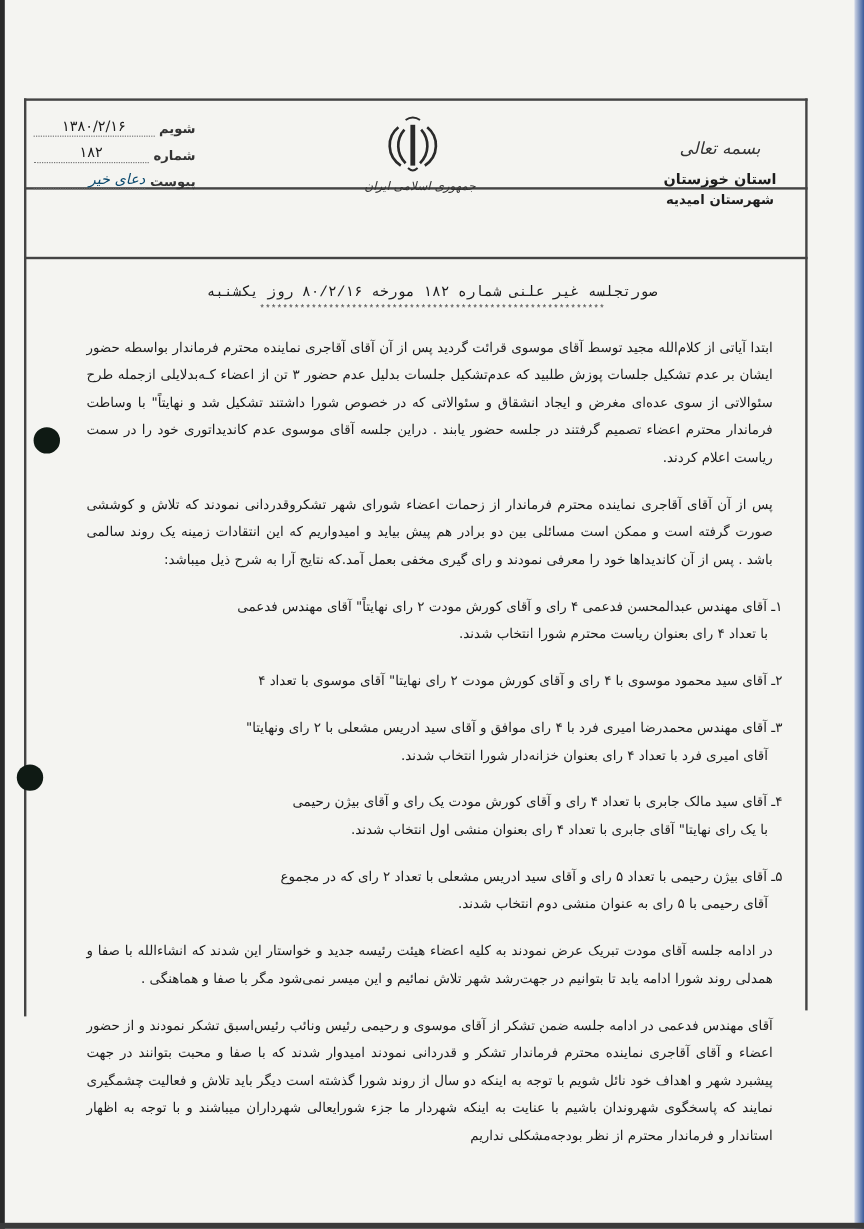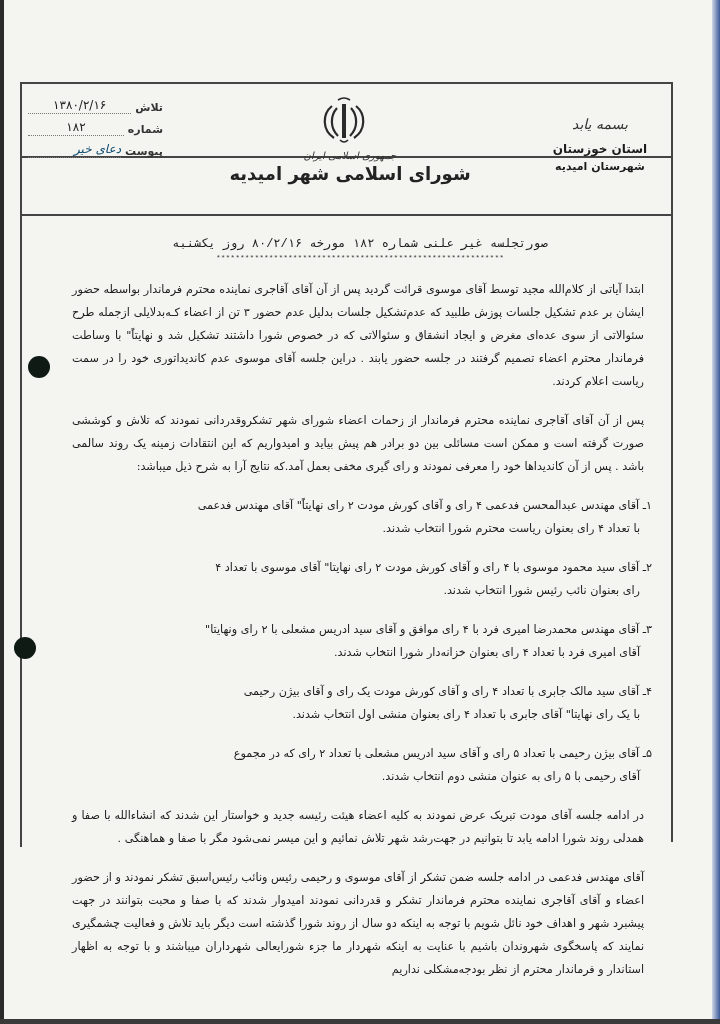--- a/index.html
+++ b/index.html
@@ -73,21 +73,21 @@
 <div class="scan-edge-right"></div>
 <div class="scan-edge-bottom"></div>
 
 <div class="frame-left"></div>
 <div class="frame-right"></div>
 <div class="header-box"></div>
 <div class="title-rule"></div>
 
 <div class="meta-block">
   <div class="meta-row">
-    <span class="meta-label">تلاش</span>
+    <span class="meta-label">شویم</span>
     <span class="meta-value">۱۳۸۰/۲/۱۶</span>
   </div>
   <div class="meta-row">
     <span class="meta-label">شماره</span>
     <span class="meta-value">۱۸۲</span>
   </div>
   <div class="meta-row">
     <span class="meta-label">پیوست</span>
     <span class="meta-value handwritten">دعای خیر</span>
   </div>
@@ -102,25 +102,24 @@
       <path d="M33 12 C40 20, 40 32, 32 40"></path>
     </g>
     <rect x="24" y="8" width="4" height="34" fill="#2a2a2a"></rect>
     <path d="M20 4 Q26 0 32 4" stroke="#2a2a2a" stroke-width="1.6" fill="none"></path>
     <path d="M22 44 Q26 48 30 44" stroke="#2a2a2a" stroke-width="1.6" fill="none"></path>
   </svg>
 </div>
 
 <div class="center-title">
   <div class="republic-text">جمهوری اسلامی ایران</div>
-  <div class="council-title">شورای اسلامی شهر امیدیه</div>
 </div>
 
 <div class="right-block">
-  <div class="basmala">بسمه یابد</div>
+  <div class="basmala">بسمه تعالی</div>
   <div class="province">استان خوزستان</div>
   <div class="county">شهرستان امیدیه</div>
 </div>
 
 <div class="minutes-heading">
   <div>صورتجلسه غیر علنی شماره ۱۸۲ مورخه ۸۰/۲/۱۶ روز یکشنبه</div>
   <div class="stars">************************************************************</div>
 </div>
 
 <div class="body-text">
@@ -128,21 +127,20 @@
   <p class="para">پس از آن آقای آقاجری نماینده محترم فرماندار از زحمات اعضاء شورای شهر تشکروقدردانی نمودند که تلاش و کوششی صورت گرفته است و ممکن است مسائلی بین دو برادر هم پیش بیاید و امیدواریم که این انتقادات زمینه یک روند سالمی باشد . پس از آن کاندیداها خود را معرفی نمودند و رای گیری مخفی بعمل آمد.که نتایج آرا به شرح ذیل میباشد:</p>
 
   <div class="item">
     <span>۱ـ</span>
     <span>آقای مهندس عبدالمحسن فدعمی ۴ رای و آقای کورش مودت ۲ رای نهایتاً" آقای مهندس فدعمی</span>
     <span class="cont">با تعداد ۴ رای بعنوان ریاست محترم شورا انتخاب شدند.</span>
   </div>
   <div class="item">
     <span>۲ـ</span>
     <span>آقای سید محمود موسوی با ۴ رای و آقای کورش مودت ۲ رای نهایتا" آقای موسوی با تعداد ۴</span>
-    <span class="cont">رای بعنوان نائب رئیس شورا انتخاب شدند.</span>
   </div>
   <div class="item">
     <span>۳ـ</span>
     <span>آقای مهندس محمدرضا امیری فرد با ۴ رای موافق و آقای سید ادریس مشعلی با ۲ رای ونهایتا"</span>
     <span class="cont">آقای امیری فرد با تعداد ۴ رای بعنوان خزانه‌دار شورا انتخاب شدند.</span>
   </div>
   <div class="item">
     <span>۴ـ</span>
     <span>آقای سید مالک جابری با تعداد ۴ رای و آقای کورش مودت یک رای و آقای بیژن رحیمی</span>
     <span class="cont">با یک رای نهایتا" آقای جابری با تعداد ۴ رای بعنوان منشی اول انتخاب شدند.</span>

